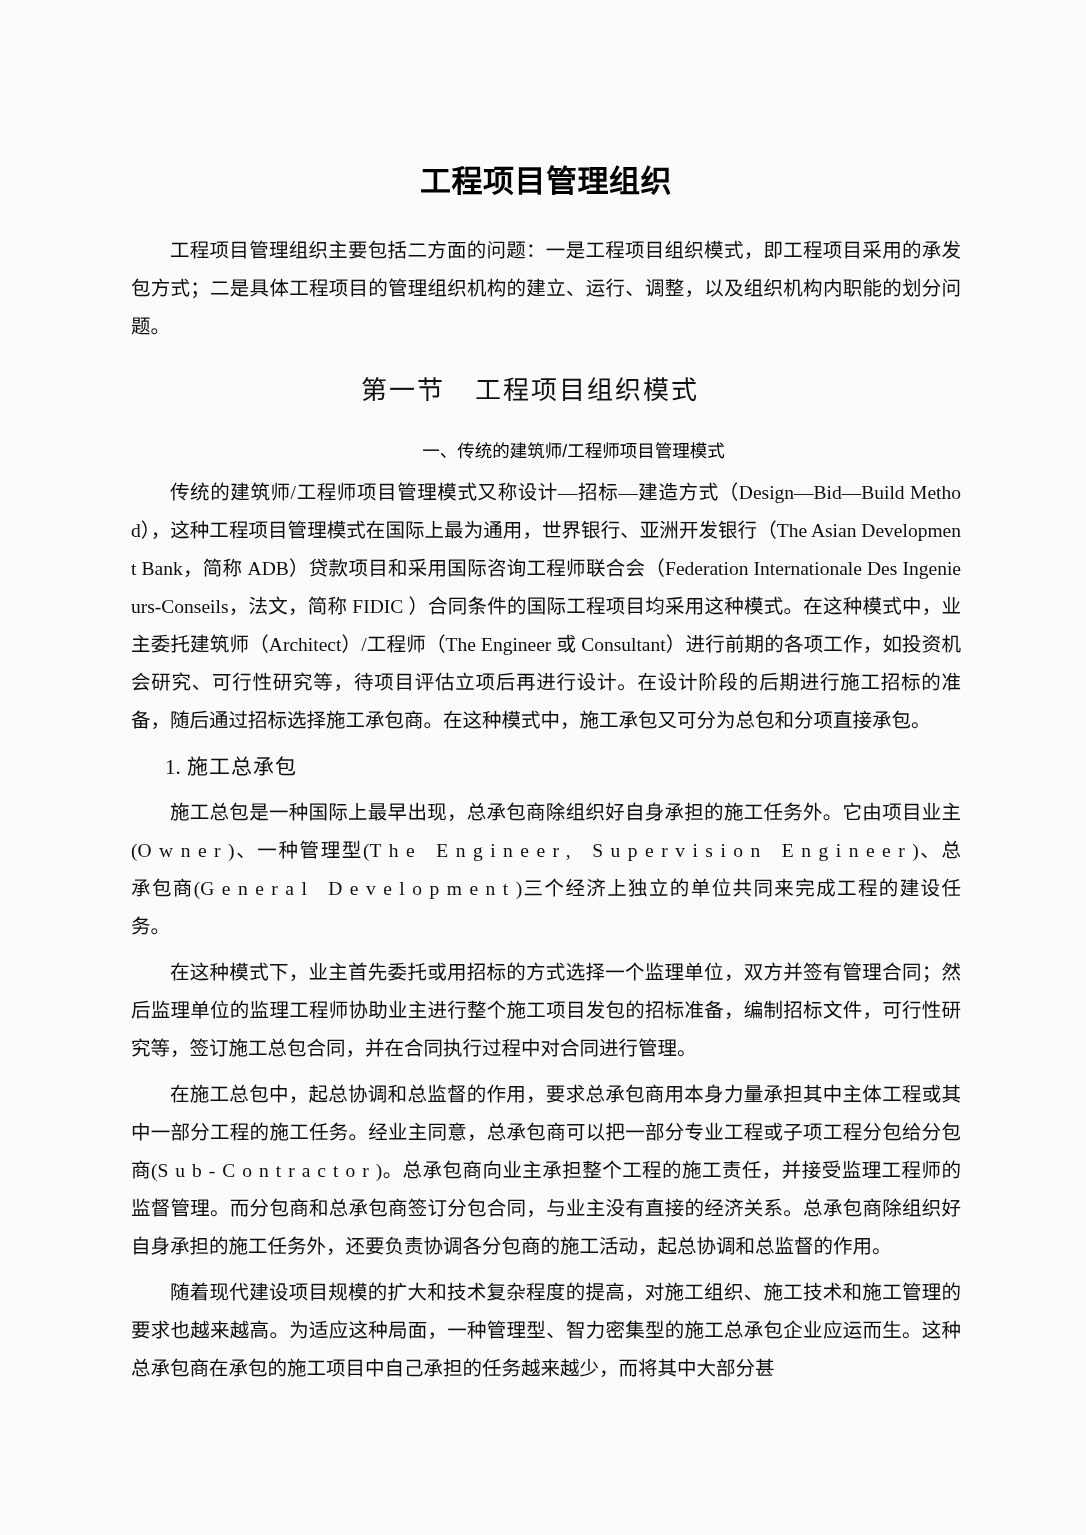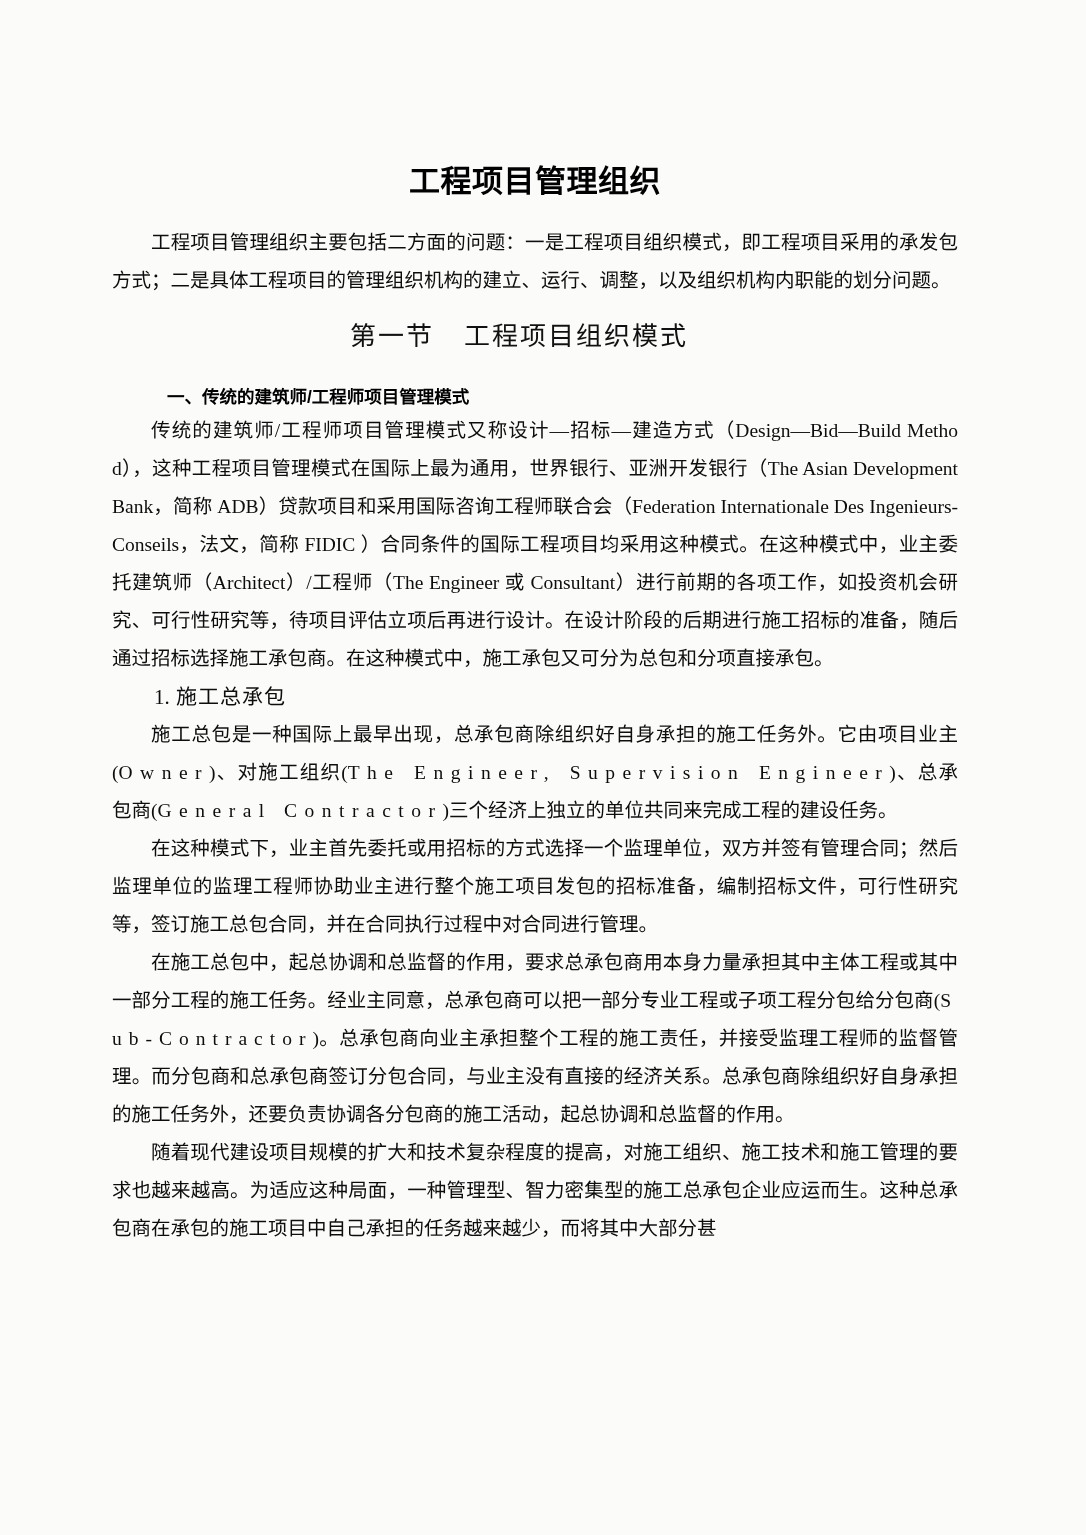--- a/index.html
+++ b/index.html
@@ -20,21 +20,21 @@
   .page {
     position: relative;
     width: 1086px;
     height: 1535px;
     box-sizing: border-box;
     padding: 0;
   }
 
   .content {
     position: absolute;
-    left: 112px;
+    left: 123px;
     top: 0;
     width: 846px;
   }
 
   
   .doc-title {
     font-family: "Liberation Sans", "DejaVu Sans", sans-serif;
     font-weight: bold;
     font-size: 31px;
     line-height: 40px;
@@ -59,34 +59,35 @@
     color: #111;
   }
   .section-heading .gap {
     display: inline-block;
     width: 30px;
   }
 
   
   .sub-heading {
     font-family: "Liberation Sans", "DejaVu Sans", sans-serif;
-    font-weight: bold;
+    font-weight: normal;
     font-size: 17.5px;
     line-height: 30px;
     margin: 0;
     padding-top: 22px;
     padding-left: 55px;
     color: #000;
+    text-align: center;
   }
 
   
   p.body {
     font-size: 19.5px;
     line-height: 38px;
-    margin: 0;
+    margin: 8px;
     text-align: justify;
     text-justify: inter-ideograph;
     text-indent: 2em;
     word-break: break-all;
     color: #0d0d0d;
   }
 
   
   p.numbered {
     font-size: 21px;
@@ -131,21 +132,21 @@
 
     <h2 class="section-heading"><span>第一节</span><span class="gap"></span><span>工程项目组织模式</span></h2>
 
 
     <h3 class="sub-heading">一、传统的建筑师/工程师项目管理模式</h3>
 
     <p class="body">传统的建筑师/工程师项目管理模式又称设计—招标—建造方式（Design—Bid—Build Method），这种工程项目管理模式在国际上最为通用，世界银行、亚洲开发银行（The Asian Development Bank，简称 ADB）贷款项目和采用国际咨询工程师联合会（Federation Internationale Des Ingenieurs-Conseils，法文，简称 FIDIC ）合同条件的国际工程项目均采用这种模式。在这种模式中，业主委托建筑师（Architect）/工程师（The Engineer 或 Consultant）进行前期的各项工作，如投资机会研究、可行性研究等，待项目评估立项后再进行设计。在设计阶段的后期进行施工招标的准备，随后通过招标选择施工承包商。在这种模式中，施工承包又可分为总包和分项直接承包。</p>
 
     <p class="numbered"><span class="num">1.</span>&nbsp;<span>施工总承包</span></p>
 
-    <p class="body"><span>施工总包是一种国际上最早出现，总承包商除组织好自身承担的施工任务外。它由项目业主(</span><span class="latin sp-wide">Owner</span><span>)、对施工组织(</span><span class="latin sp-wide">The Engineer, Supervision Engineer</span><span>)、总承包商(</span><span class="latin sp-wide">General Contractor</span><span>)三个经济上独立的单位共同来完成工程的建设任务。</span></p>
+    <p class="body"><span>施工总包是一种国际上最早出现，总承包商除组织好自身承担的施工任务外。它由项目业主(</span><span class="latin sp-wide">Owner</span><span>)、一种管理型(</span><span class="latin sp-wide">The Engineer, Supervision Engineer</span><span>)、总承包商(</span><span class="latin sp-wide">General Development</span><span>)三个经济上独立的单位共同来完成工程的建设任务。</span></p>
 
     <p class="body">在这种模式下，业主首先委托或用招标的方式选择一个监理单位，双方并签有管理合同；然后监理单位的监理工程师协助业主进行整个施工项目发包的招标准备，编制招标文件，可行性研究等，签订施工总包合同，并在合同执行过程中对合同进行管理。</p>
 
     <p class="body"><span>在施工总包中，起总协调和总监督的作用，要求总承包商用本身力量承担其中主体工程或其中一部分工程的施工任务。经业主同意，总承包商可以把一部分专业工程或子项工程分包给分包商(</span><span class="latin sp-wide2">Sub-Contractor</span><span>)。总承包商向业主承担整个工程的施工责任，并接受监理工程师的监督管理。而分包商和总承包商签订分包合同，与业主没有直接的经济关系。总承包商除组织好自身承担的施工任务外，还要负责协调各分包商的施工活动，起总协调和总监督的作用。</span></p>
 
     <p class="body">随着现代建设项目规模的扩大和技术复杂程度的提高，对施工组织、施工技术和施工管理的要求也越来越高。为适应这种局面，一种管理型、智力密集型的施工总承包企业应运而生。这种总承包商在承包的施工项目中自己承担的任务越来越少，而将其中大部分甚</p>
 
   </div>
 </div>
 

